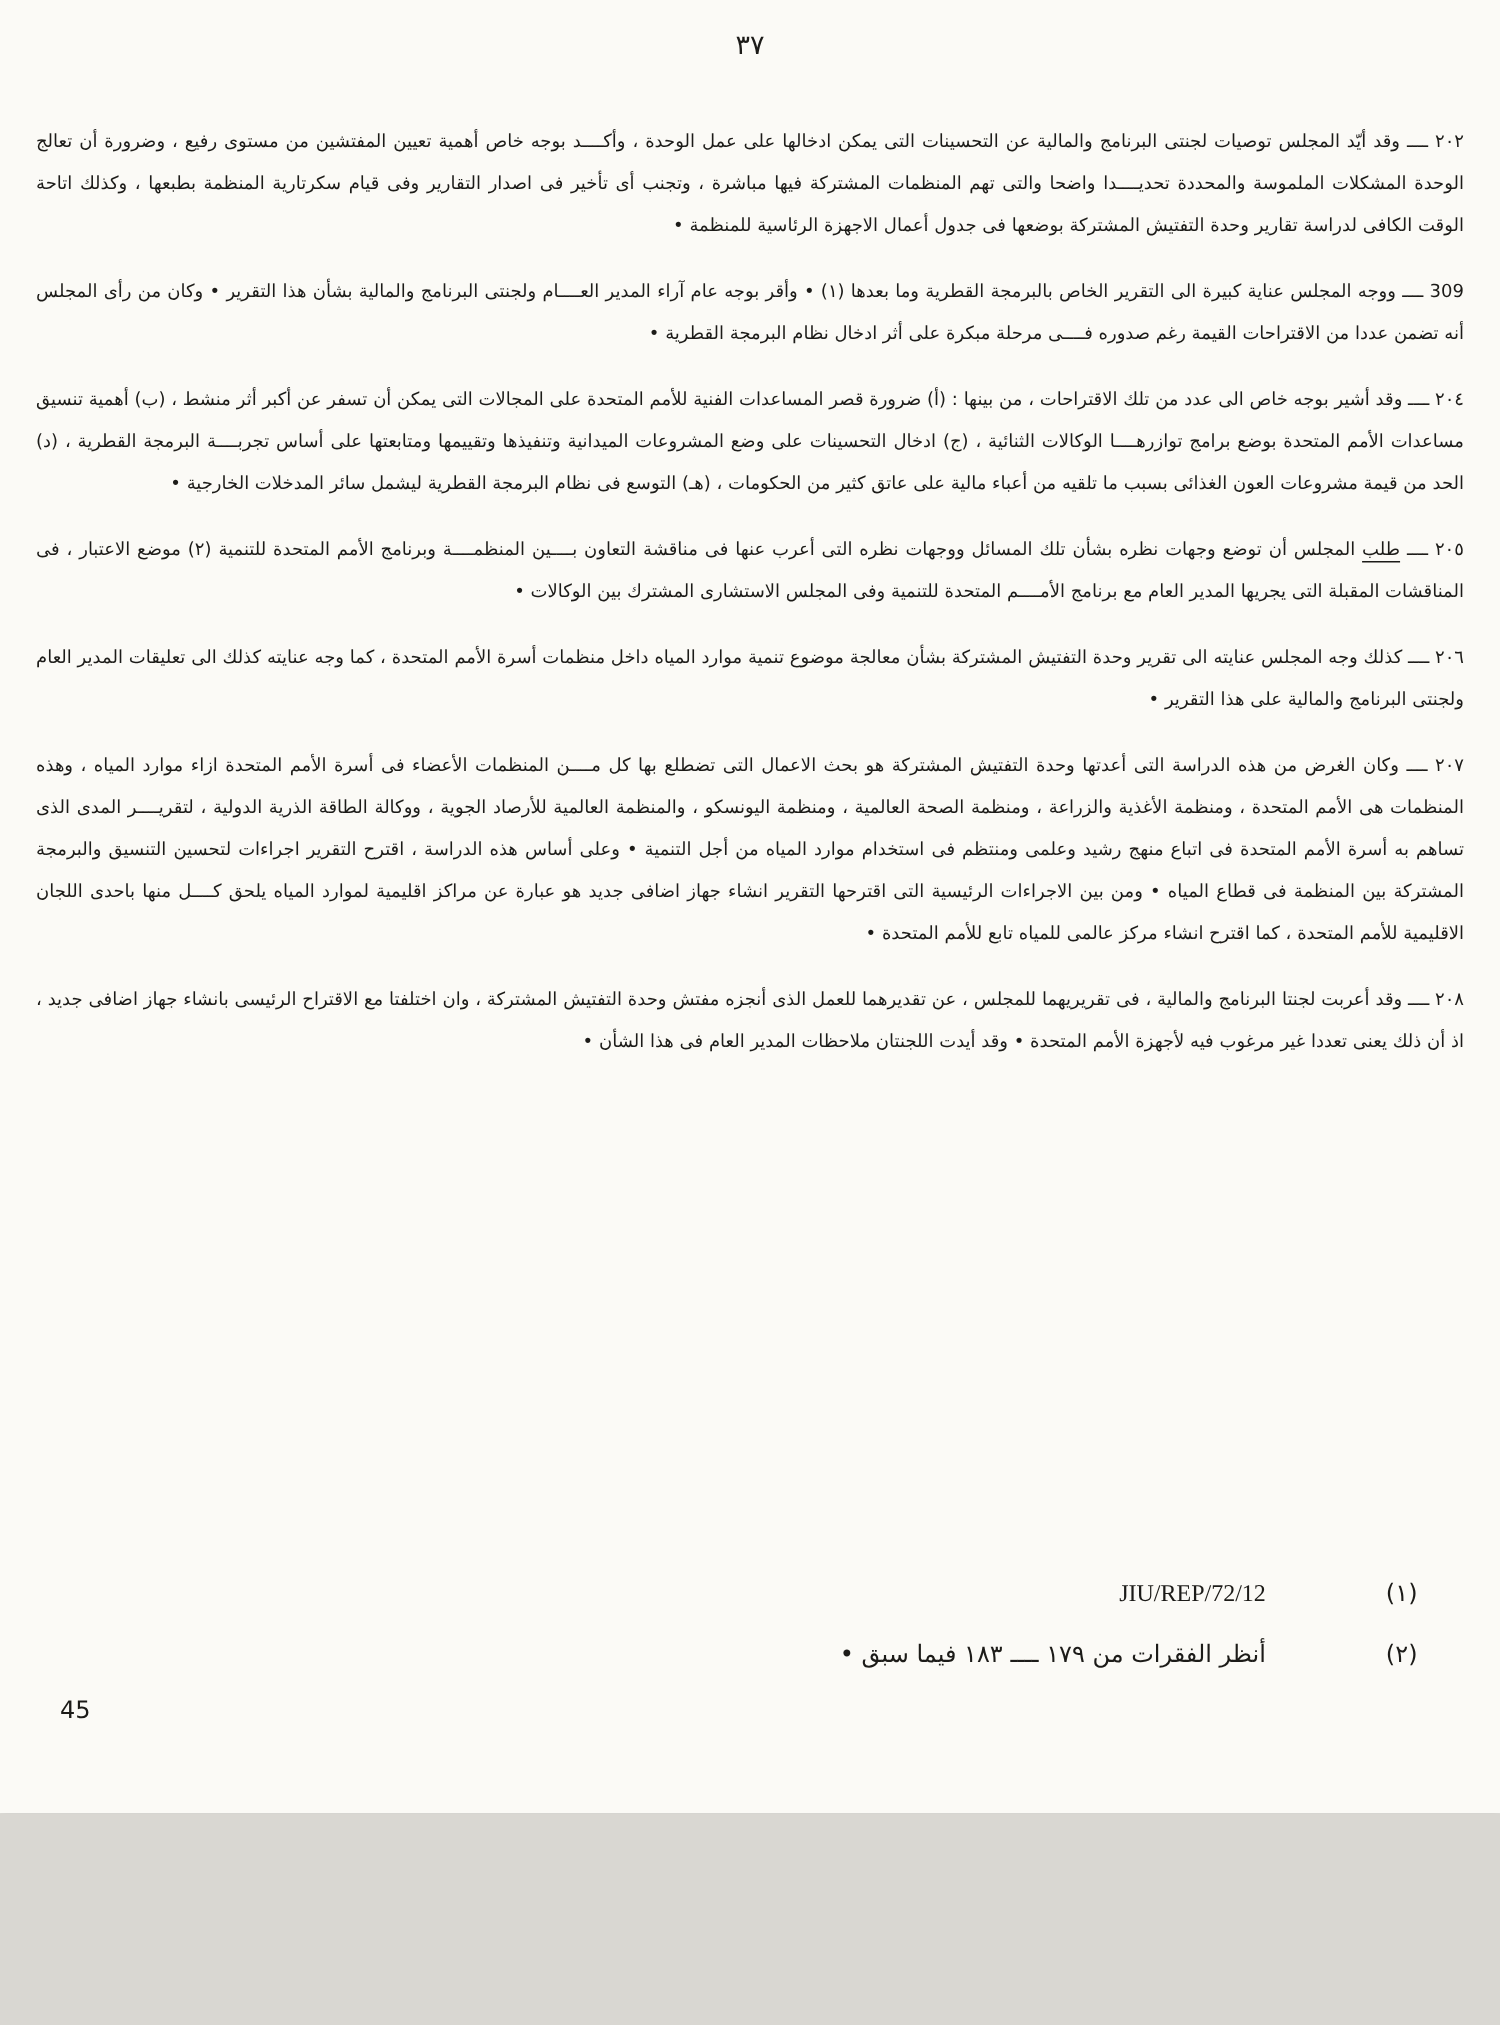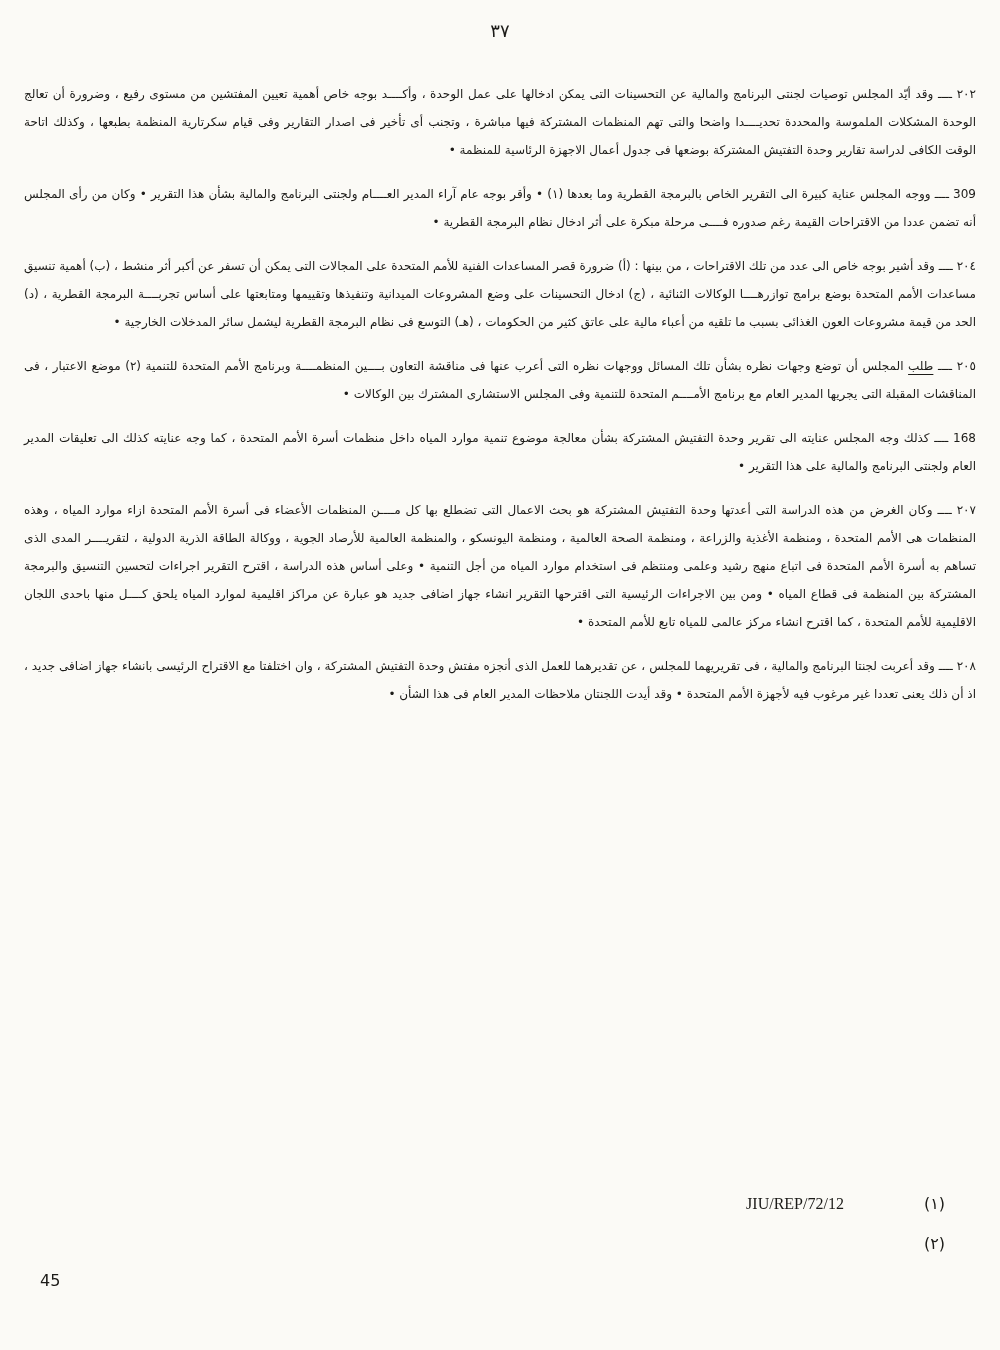--- a/index.html
+++ b/index.html
@@ -2,21 +2,21 @@
 <html lang="ar"><head>
 <meta charset="utf-8">
 <style>
   * { margin: 0; padding: 0; box-sizing: border-box; }
   html, body { background: #d9d7d2; }
   body { font-family: "DejaVu Sans", sans-serif; }
 
   .page {
     position: relative;
     width: 1000px;
-    height: 1350px;
+    height: 1209px;
     margin: 0 auto;
     background: #fbfaf6;
     color: #1c1b18;
     overflow: hidden;
     box-shadow: 0 0 6px rgba(0,0,0,.25);
   }
 
   .page-number-top {
     position: absolute;
     top: 20px;
@@ -79,34 +79,35 @@
   <div class="doc-body">
 
     <p class="para"><span class="para-num">٢٠٢ ــــ</span> <span class="para-lead"></span> <span class="para-text">وقد أيّد المجلس توصيات لجنتى البرنامج والمالية عن التحسينات التى يمكن ادخالها على عمل الوحدة ، وأكــــد بوجه خاص أهمية تعيين المفتشين من مستوى رفيع ، وضرورة أن تعالج الوحدة المشكلات الملموسة والمحددة تحديــــدا واضحا والتى تهم المنظمات المشتركة فيها مباشرة ، وتجنب أى تأخير فى اصدار التقارير وفى قيام سكرتارية المنظمة بطبعها ، وكذلك اتاحة الوقت الكافى لدراسة تقارير وحدة التفتيش المشتركة بوضعها فى جدول أعمال الاجهزة الرئاسية للمنظمة •</span></p>
 
     <p class="para"><span class="para-num">309 ــــ</span> <span class="para-lead"></span> <span class="para-text">ووجه المجلس عناية كبيرة الى التقرير الخاص بالبرمجة القطرية وما بعدها (١) • وأقر بوجه عام آراء المدير العــــام ولجنتى البرنامج والمالية بشأن هذا التقرير • وكان من رأى المجلس أنه تضمن عددا من الاقتراحات القيمة رغم صدوره فــــى مرحلة مبكرة على أثر ادخال نظام البرمجة القطرية •</span></p>
 
     <p class="para"><span class="para-num">٢٠٤ ــــ</span> <span class="para-lead"></span> <span class="para-text">وقد أشير بوجه خاص الى عدد من تلك الاقتراحات ، من بينها : (أ) ضرورة قصر المساعدات الفنية للأمم المتحدة على المجالات التى يمكن أن تسفر عن أكبر أثر منشط ، (ب) أهمية تنسيق مساعدات الأمم المتحدة بوضع برامج توازرهــــا الوكالات الثنائية ، (ج) ادخال التحسينات على وضع المشروعات الميدانية وتنفيذها وتقييمها ومتابعتها على أساس تجربــــة البرمجة القطرية ، (د) الحد من قيمة مشروعات العون الغذائى بسبب ما تلقيه من أعباء مالية على عاتق كثير من الحكومات ، (هـ) التوسع فى نظام البرمجة القطرية ليشمل سائر المدخلات الخارجية •</span></p>
 
     <p class="para"><span class="para-num">٢٠٥ ــــ</span> <span class="para-lead">طلب</span> <span class="para-text">المجلس أن توضع وجهات نظره بشأن تلك المسائل ووجهات نظره التى أعرب عنها فى مناقشة التعاون بــــين المنظمــــة وبرنامج الأمم المتحدة للتنمية (٢) موضع الاعتبار ، فى المناقشات المقبلة التى يجريها المدير العام مع برنامج الأمــــم المتحدة للتنمية وفى المجلس الاستشارى المشترك بين الوكالات •</span></p>
 
-    <p class="para"><span class="para-num">168 ــــ</span> <span class="para-lead"></span> <span class="para-text">كذلك وجه المجلس عنايته الى تقرير وحدة التفتيش المشتركة بشأن معالجة موضوع تنمية موارد المياه داخل منظمات أسرة الأمم المتحدة ، كما وجه عنايته كذلك الى تعليقات المدير العام ولجنتى البرنامج والمالية على هذا التقرير •</span></p>
+    <p class="para"><span class="para-num">٢٠٦ ــــ</span> <span class="para-lead"></span> <span class="para-text">كذلك وجه المجلس عنايته الى تقرير وحدة التفتيش المشتركة بشأن معالجة موضوع تنمية موارد المياه داخل منظمات أسرة الأمم المتحدة ، كما وجه عنايته كذلك الى تعليقات المدير العام ولجنتى البرنامج والمالية على هذا التقرير •</span></p>
 
     <p class="para"><span class="para-num">٢٠٧ ــــ</span> <span class="para-lead"></span> <span class="para-text">وكان الغرض من هذه الدراسة التى أعدتها وحدة التفتيش المشتركة هو بحث الاعمال التى تضطلع بها كل مــــن المنظمات الأعضاء فى أسرة الأمم المتحدة ازاء موارد المياه ، وهذه المنظمات هى الأمم المتحدة ، ومنظمة الأغذية والزراعة ، ومنظمة الصحة العالمية ، ومنظمة اليونسكو ، والمنظمة العالمية للأرصاد الجوية ، ووكالة الطاقة الذرية الدولية ، لتقريــــر المدى الذى تساهم به أسرة الأمم المتحدة فى اتباع منهج رشيد وعلمى ومنتظم فى استخدام موارد المياه من أجل التنمية • وعلى أساس هذه الدراسة ، اقترح التقرير اجراءات لتحسين التنسيق والبرمجة المشتركة بين المنظمة فى قطاع المياه • ومن بين الاجراءات الرئيسية التى اقترحها التقرير انشاء جهاز اضافى جديد هو عبارة عن مراكز اقليمية لموارد المياه يلحق كــــل منها باحدى اللجان الاقليمية للأمم المتحدة ، كما اقترح انشاء مركز عالمى للمياه تابع للأمم المتحدة •</span></p>
 
     <p class="para"><span class="para-num">٢٠٨ ــــ</span> <span class="para-lead"></span> <span class="para-text">وقد أعربت لجنتا البرنامج والمالية ، فى تقريريهما للمجلس ، عن تقديرهما للعمل الذى أنجزه مفتش وحدة التفتيش المشتركة ، وان اختلفتا مع الاقتراح الرئيسى بانشاء جهاز اضافى جديد ، اذ أن ذلك يعنى تعددا غير مرغوب فيه لأجهزة الأمم المتحدة • وقد أيدت اللجنتان ملاحظات المدير العام فى هذا الشأن •</span></p>
 
 
   </div>
 
   <div class="footnotes">
     <div class="footnote">
       <span class="fn-marker">(١)</span>
       <span class="fn-text fn-text-latin">JIU/REP/72/12</span>
     </div>
     <div class="footnote">
       <span class="fn-marker">(٢)</span>
+      <span class="fn-text">أنظر الفقرات من ١٧٩ ــــ ١٨٣ فيما سبق •</span>
     </div>
   </div>
 
   <div class="page-number-bottom">45</div>
 
 </div>
 
 </body></html>

